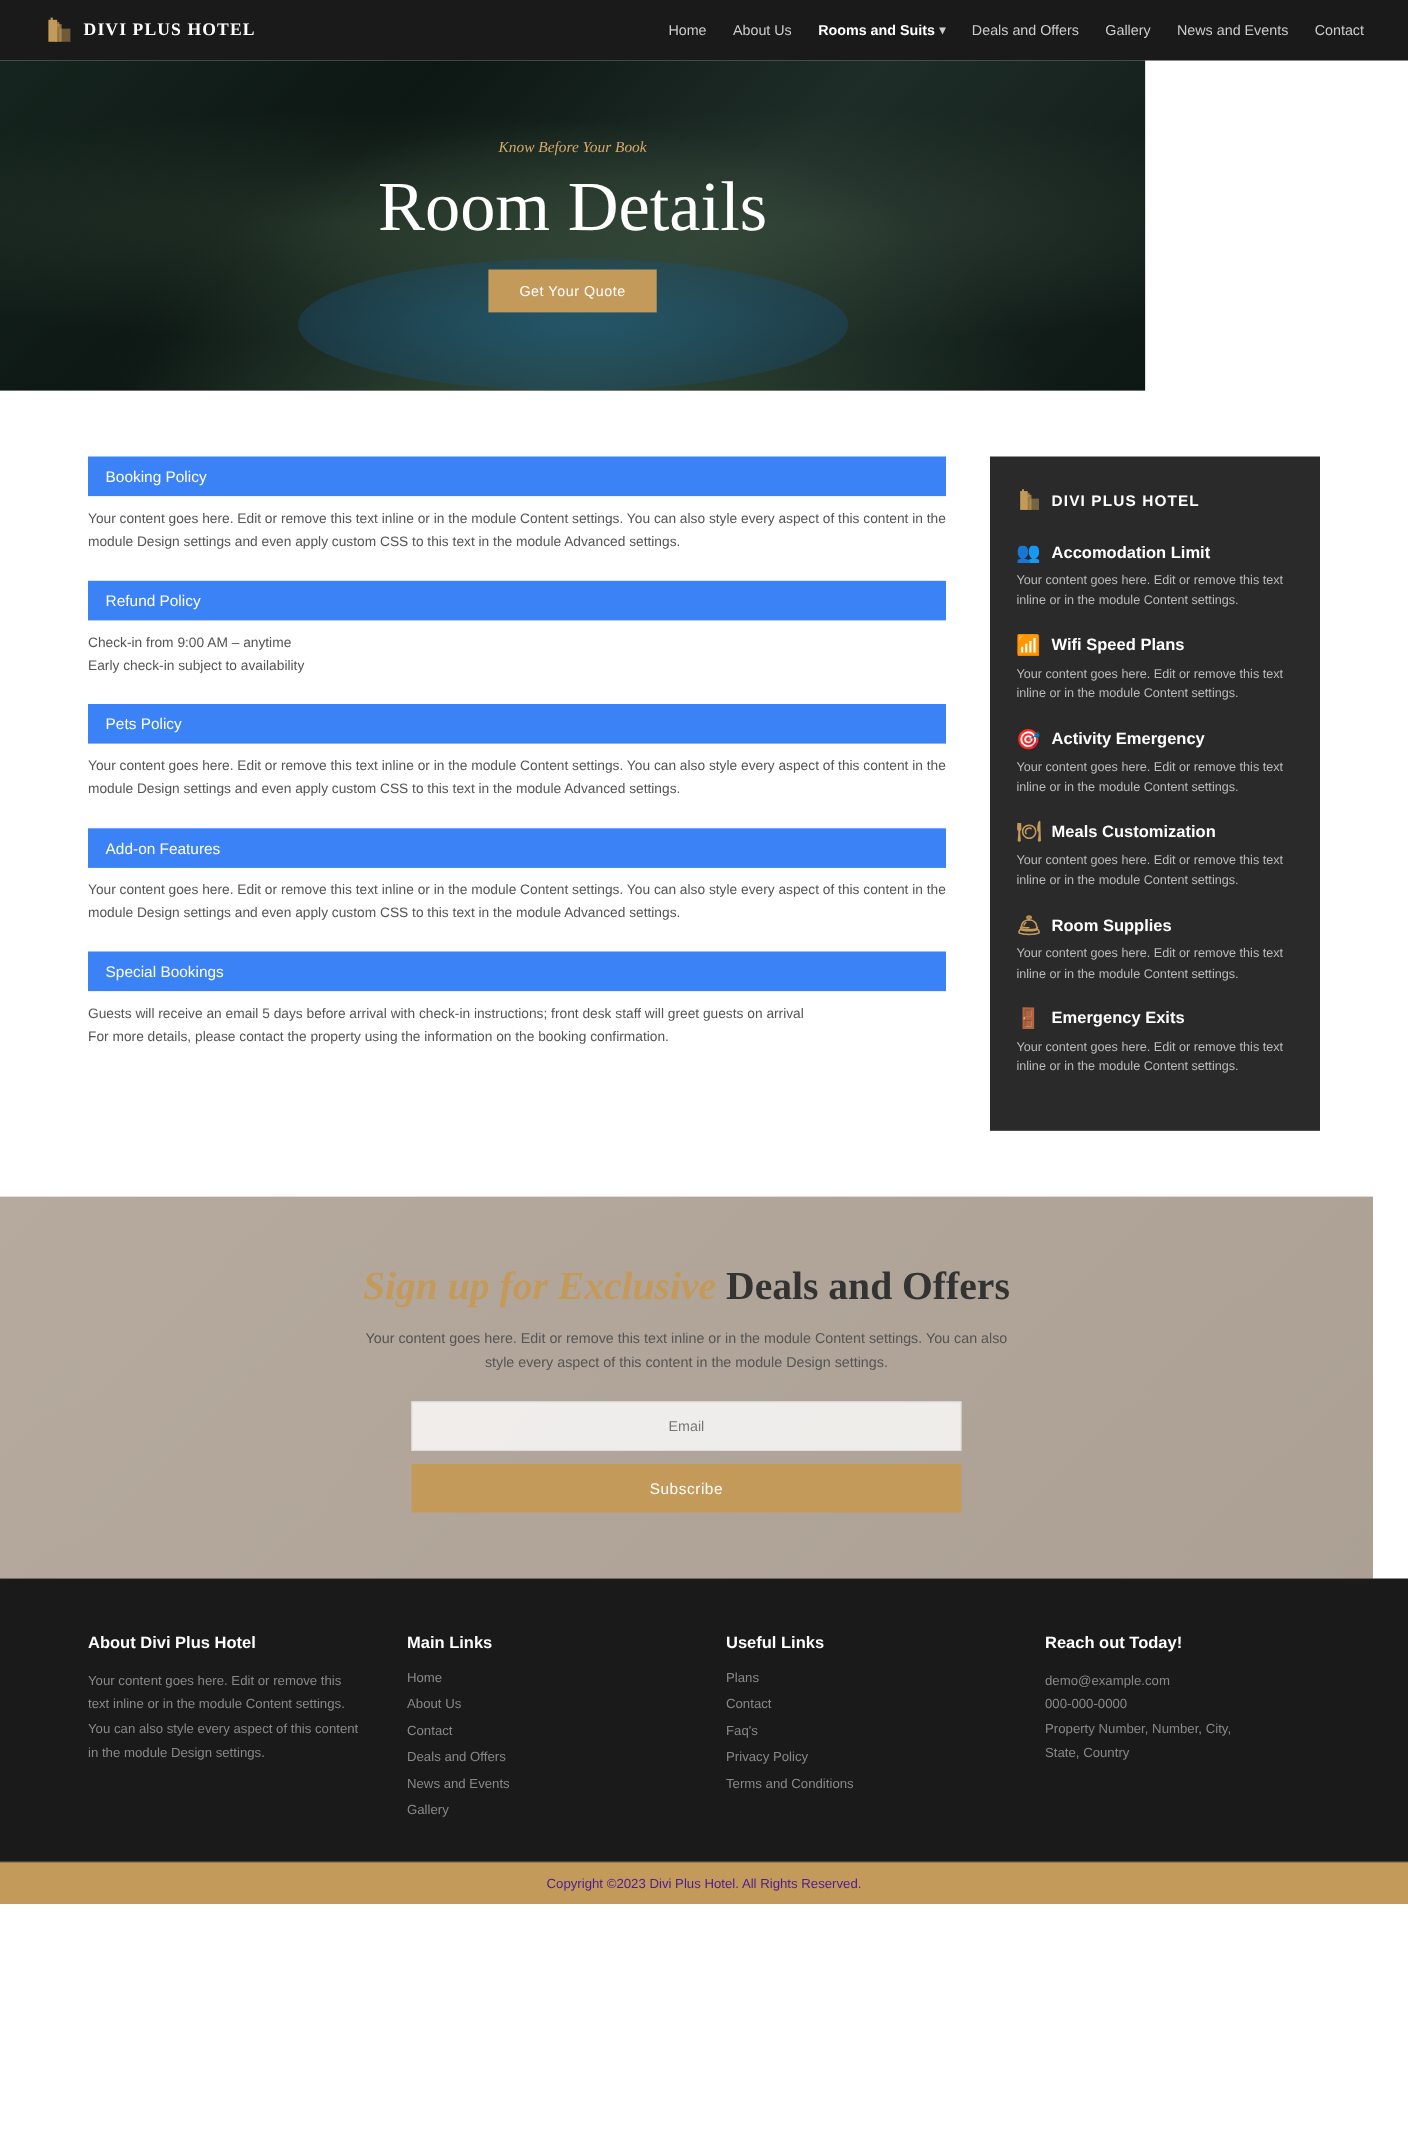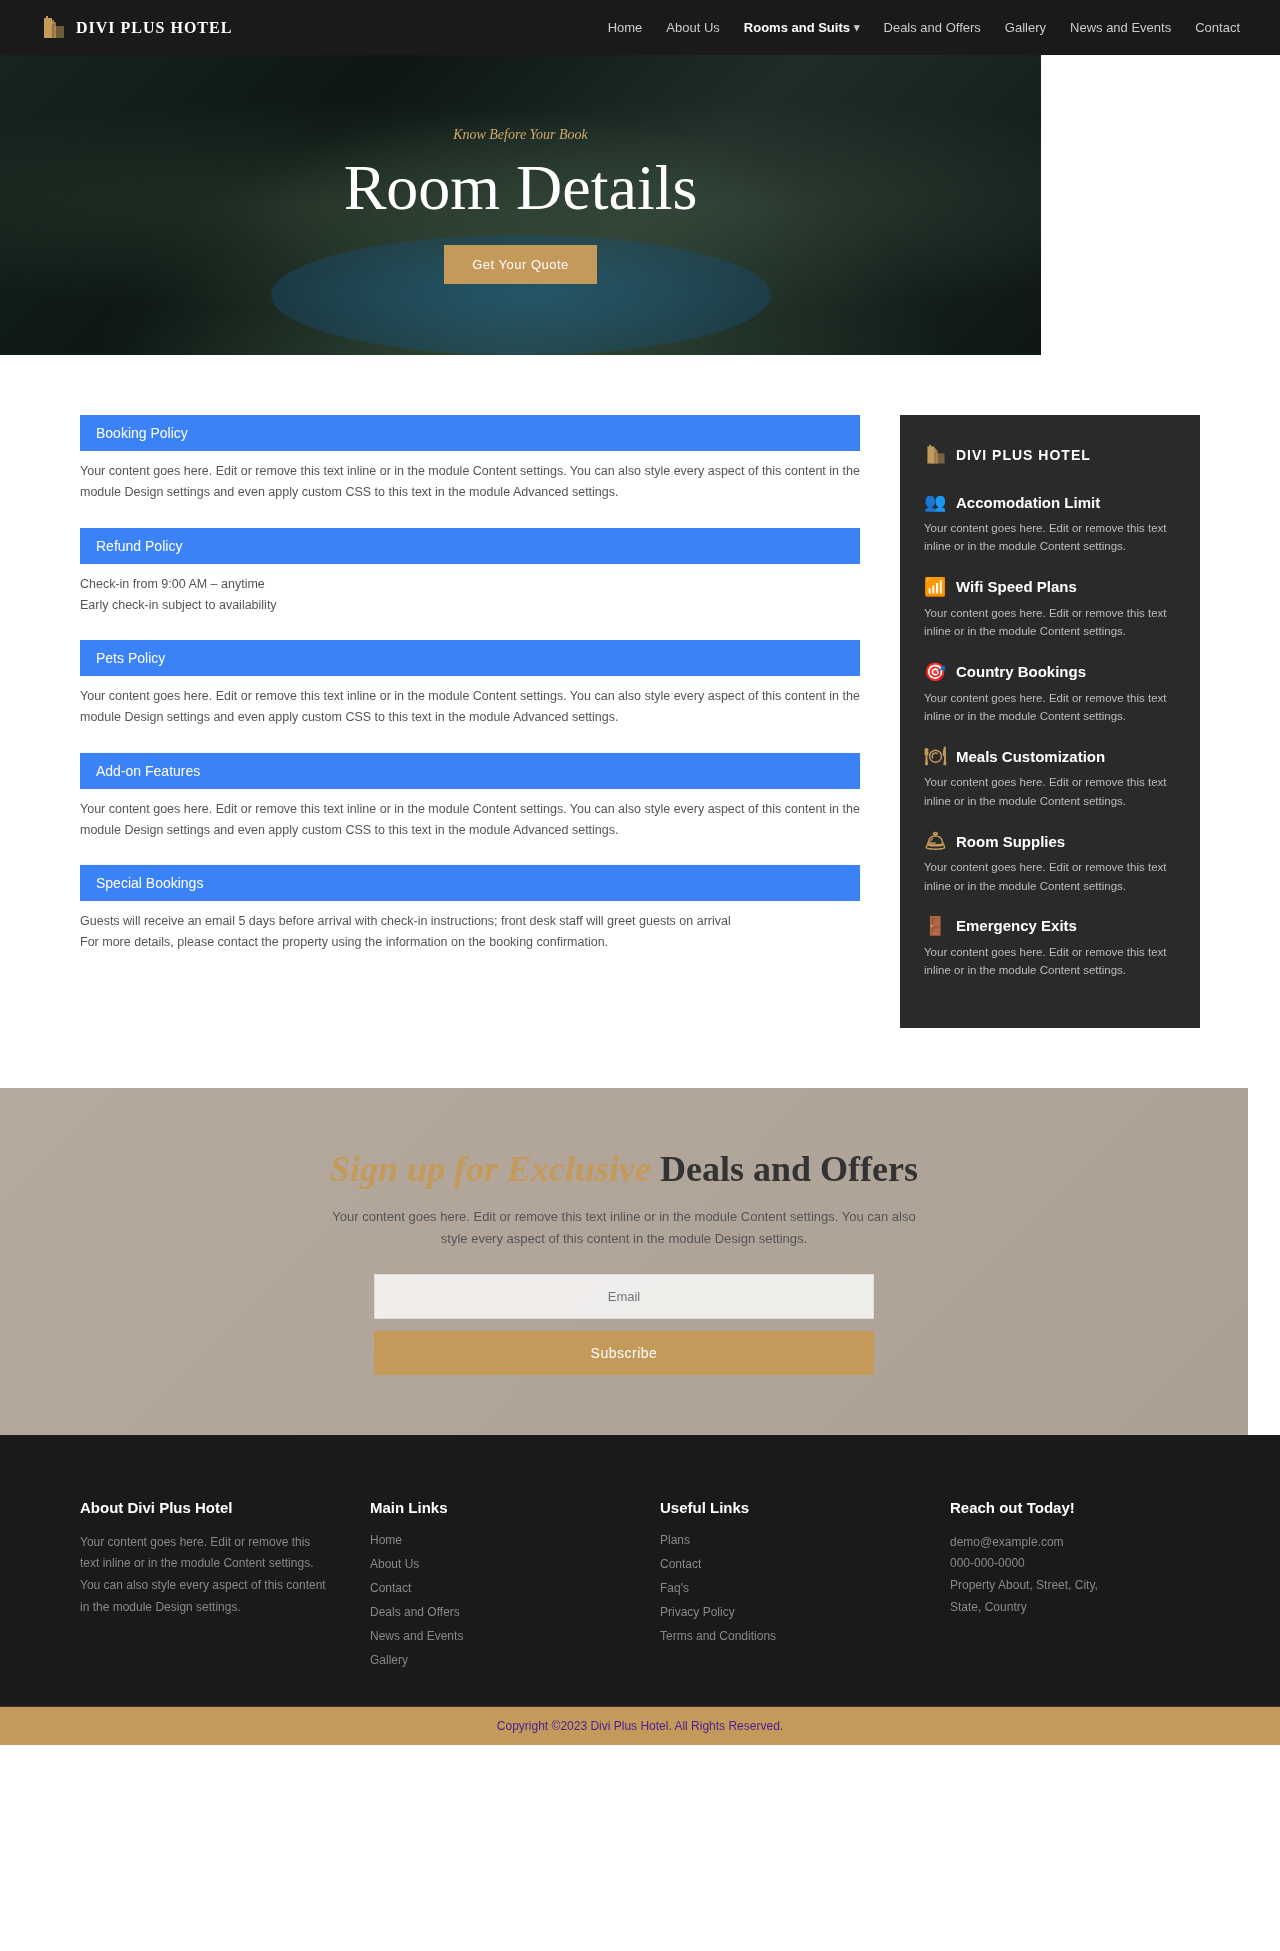--- a/index.html
+++ b/index.html
@@ -250,21 +250,21 @@
       font-size: 14px;
       cursor: pointer;
       font-family: Arial, sans-serif;
       letter-spacing: 0.5px;
       display: block;
     }
 
     
     .footer {
       background: #1a1a1a;
-      padding: 64px 80px 20px;
+      padding: 50px 80px 20px;
       color: #aaa;
     }
     .footer-grid {
       display: grid;
       grid-template-columns: 1fr 1fr 1fr 1fr;
       gap: 40px;
       margin-bottom: 30px;
     }
     .footer-col-title {
       color: #fff;
@@ -389,21 +389,21 @@
     <div class="sidebar-item">
       <div class="sidebar-item-title">
         <span class="sidebar-item-icon">📶</span>
         <span>Wifi Speed Plans</span>
       </div>
       <div class="sidebar-item-text">Your content goes here. Edit or remove this text inline or in the module Content settings.</div>
     </div>
     <div class="sidebar-item">
       <div class="sidebar-item-title">
         <span class="sidebar-item-icon">🎯</span>
-        <span>Country Bookings</span>
+        <span>Activity Emergency</span>
       </div>
       <div class="sidebar-item-text">Your content goes here. Edit or remove this text inline or in the module Content settings.</div>
     </div>
     <div class="sidebar-item">
       <div class="sidebar-item-title">
         <span class="sidebar-item-icon">🍽</span>
         <span>Meals Customization</span>
       </div>
       <div class="sidebar-item-text">Your content goes here. Edit or remove this text inline or in the module Content settings.</div>
     </div>
@@ -461,18 +461,18 @@
         <li><a href="#">Faq's</a></li>
         <li><a href="#">Privacy Policy</a></li>
         <li><a href="#">Terms and Conditions</a></li>
       </ul>
     </div>
 
     <div class="footer-col">
       <div class="footer-col-title">Reach out Today!</div>
       <div class="footer-col-text">demo@example.com</div>
       <div class="footer-col-text">000-000-0000</div>
-      <div class="footer-col-text">Property About, Street, City,</div>
+      <div class="footer-col-text">Property Number, Number, City,</div>
       <div class="footer-col-text">State, Country</div>
     </div>
   </div>
   <div class="footer-copyright">Copyright ©2023 Divi Plus Hotel. All Rights Reserved.</div>
 </footer>
 
 </body></html>

